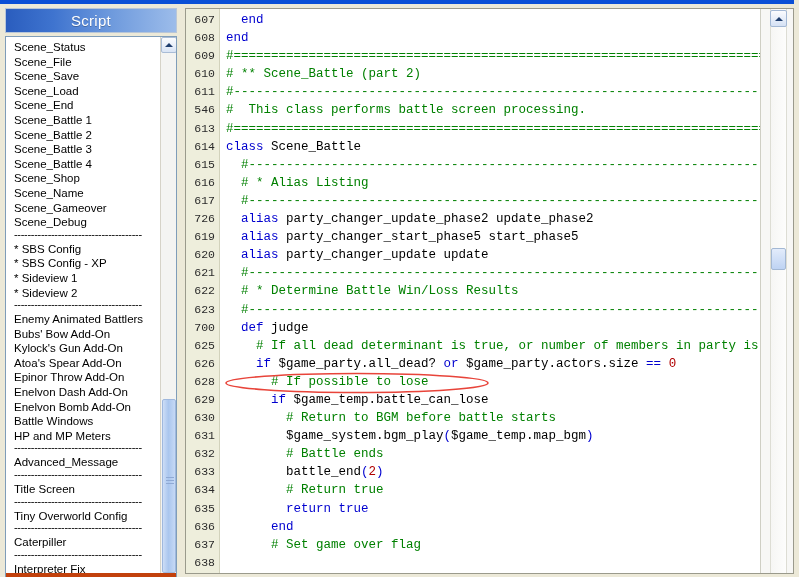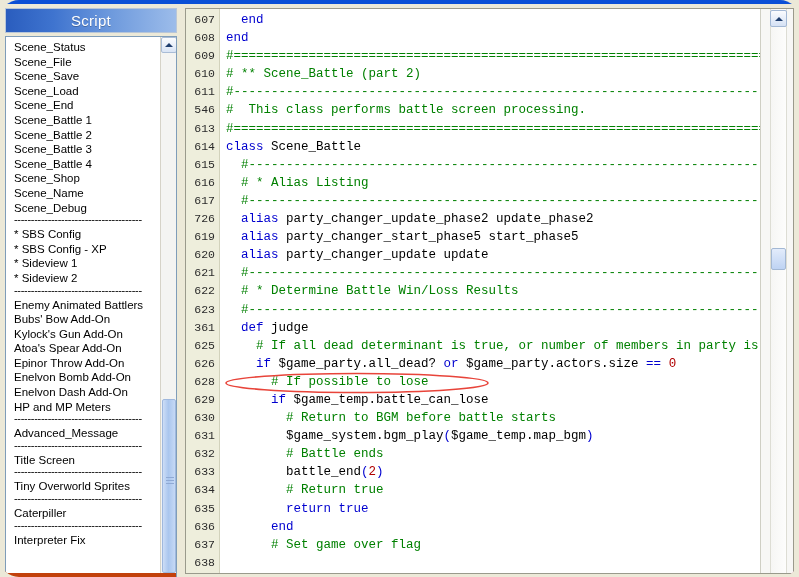--- a/index.html
+++ b/index.html
@@ -8,21 +8,20 @@
     width: 799px; height: 577px;
     overflow: hidden;
     background: #ece9d8;
     font-family: "Liberation Sans", sans-serif;
   }
   #app {
     position: relative;
     width: 799px; height: 577px;
     background: #ece9d8;
     overflow: hidden;
-    border-radius: 19px;
   }
   
   .top-strip {
     position: absolute; left: 0; top: 0;
     width: 799px; height: 4px;
     background: #0a4fd6;
   }
 
   
   .left-panel {
@@ -246,41 +245,43 @@
           <div class="list-item">Scene_File</div>
           <div class="list-item">Scene_Save</div>
           <div class="list-item">Scene_Load</div>
           <div class="list-item">Scene_End</div>
           <div class="list-item">Scene_Battle 1</div>
           <div class="list-item">Scene_Battle 2</div>
           <div class="list-item">Scene_Battle 3</div>
           <div class="list-item">Scene_Battle 4</div>
           <div class="list-item">Scene_Shop</div>
           <div class="list-item">Scene_Name</div>
+          <div class="list-item">Scene_Gameover</div>
           <div class="list-item">Scene_Debug</div>
           <div class="list-item sep">--------------------------------------</div>
           <div class="list-item">* SBS Config</div>
           <div class="list-item">* SBS Config - XP</div>
           <div class="list-item">* Sideview 1</div>
           <div class="list-item">* Sideview 2</div>
           <div class="list-item sep">--------------------------------------</div>
           <div class="list-item">Enemy Animated Battlers</div>
           <div class="list-item">Bubs' Bow Add-On</div>
           <div class="list-item">Kylock's Gun Add-On</div>
           <div class="list-item">Atoa's Spear Add-On</div>
           <div class="list-item">Epinor Throw Add-On</div>
+          <div class="list-item">Enelvon Dash Add-On</div>
           <div class="list-item">Enelvon Bomb Add-On</div>
-          <div class="list-item">Enelvon Dash Add-On</div>
+          <div class="list-item">Battle Windows</div>
           <div class="list-item">HP and MP Meters</div>
           <div class="list-item sep">--------------------------------------</div>
           <div class="list-item">Advanced_Message</div>
           <div class="list-item sep">--------------------------------------</div>
           <div class="list-item">Title Screen</div>
           <div class="list-item sep">--------------------------------------</div>
-          <div class="list-item">Tiny Overworld Sprites</div>
+          <div class="list-item">Tiny Overworld Config</div>
           <div class="list-item sep">--------------------------------------</div>
           <div class="list-item">Caterpiller</div>
           <div class="list-item sep">--------------------------------------</div>
           <div class="list-item">Interpreter Fix</div>
         </div>
 
       <div class="lsb">
         <div class="lsb-up">
           <span class="arrow-up"></span>
         </div>
@@ -306,21 +307,21 @@
           <div class="cl"><span class="lno">614</span><span class="ctxt"><span class="kw">class</span><span class="pl"> Scene_Battle</span></span></div>
           <div class="cl"><span class="lno">615</span><span class="ctxt"><span class="pl">  </span><span class="cm">#--------------------------------------------------------------------------</span></span></div>
           <div class="cl"><span class="lno">616</span><span class="ctxt"><span class="pl">  </span><span class="cm"># * Alias Listing</span></span></div>
           <div class="cl"><span class="lno">617</span><span class="ctxt"><span class="pl">  </span><span class="cm">#--------------------------------------------------------------------------</span></span></div>
           <div class="cl"><span class="lno">726</span><span class="ctxt"><span class="pl">  </span><span class="kw">alias</span><span class="pl"> party_changer_update_phase2 update_phase2</span></span></div>
           <div class="cl"><span class="lno">619</span><span class="ctxt"><span class="pl">  </span><span class="kw">alias</span><span class="pl"> party_changer_start_phase5 start_phase5</span></span></div>
           <div class="cl"><span class="lno">620</span><span class="ctxt"><span class="pl">  </span><span class="kw">alias</span><span class="pl"> party_changer_update update</span></span></div>
           <div class="cl"><span class="lno">621</span><span class="ctxt"><span class="pl">  </span><span class="cm">#--------------------------------------------------------------------------</span></span></div>
           <div class="cl"><span class="lno">622</span><span class="ctxt"><span class="pl">  </span><span class="cm"># * Determine Battle Win/Loss Results</span></span></div>
           <div class="cl"><span class="lno">623</span><span class="ctxt"><span class="pl">  </span><span class="cm">#--------------------------------------------------------------------------</span></span></div>
-          <div class="cl"><span class="lno">361</span><span class="ctxt"><span class="pl">  </span><span class="kw">def</span><span class="pl"> judge</span></span></div>
+          <div class="cl"><span class="lno">700</span><span class="ctxt"><span class="pl">  </span><span class="kw">def</span><span class="pl"> judge</span></span></div>
           <div class="cl"><span class="lno">625</span><span class="ctxt"><span class="pl">    </span><span class="cm"># If all dead determinant is true, or number of members in party is 0</span></span></div>
           <div class="cl"><span class="lno">626</span><span class="ctxt"><span class="pl">    </span><span class="kw">if</span><span class="pl"> $game_party.all_dead? </span><span class="kw">or</span><span class="pl"> $game_party.actors.size </span><span class="pn">==</span><span class="pl"> </span><span class="num">0</span></span></div>
           <div class="cl"><span class="lno">628</span><span class="ctxt"><span class="pl">      </span><span class="cm"># If possible to lose</span></span></div>
           <div class="cl"><span class="lno">629</span><span class="ctxt"><span class="pl">      </span><span class="kw">if</span><span class="pl"> $game_temp.battle_can_lose</span></span></div>
           <div class="cl"><span class="lno">630</span><span class="ctxt"><span class="pl">        </span><span class="cm"># Return to BGM before battle starts</span></span></div>
           <div class="cl"><span class="lno">631</span><span class="ctxt"><span class="pl">        $game_system.bgm_play</span><span class="pn">(</span><span class="pl">$game_temp.map_bgm</span><span class="pn">)</span></span></div>
           <div class="cl"><span class="lno">632</span><span class="ctxt"><span class="pl">        </span><span class="cm"># Battle ends</span></span></div>
           <div class="cl"><span class="lno">633</span><span class="ctxt"><span class="pl">        battle_end</span><span class="pn">(</span><span class="num">2</span><span class="pn">)</span></span></div>
           <div class="cl"><span class="lno">634</span><span class="ctxt"><span class="pl">        </span><span class="cm"># Return true</span></span></div>
           <div class="cl"><span class="lno">635</span><span class="ctxt"><span class="pl">        </span><span class="kw">return true</span></span></div>

